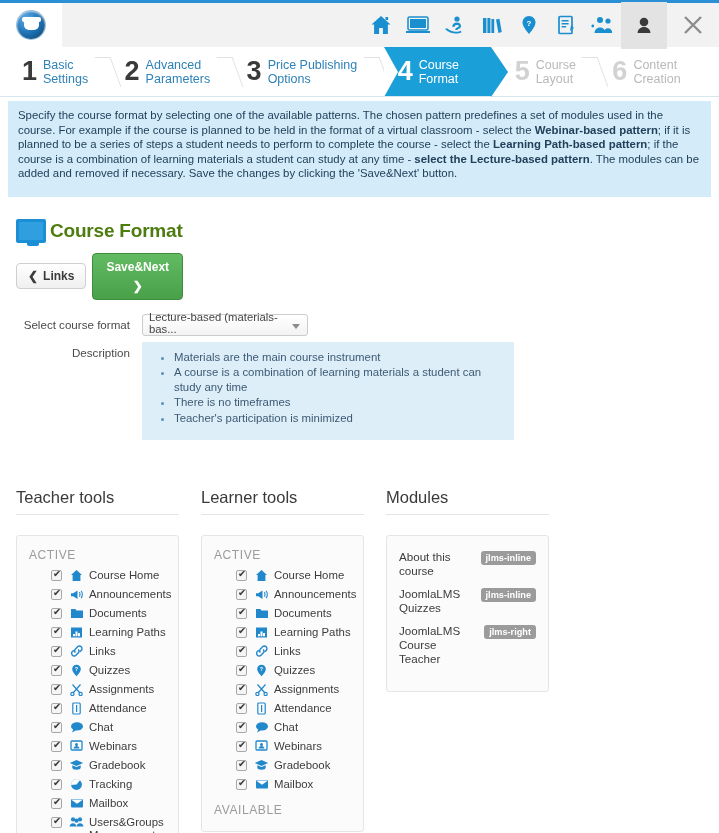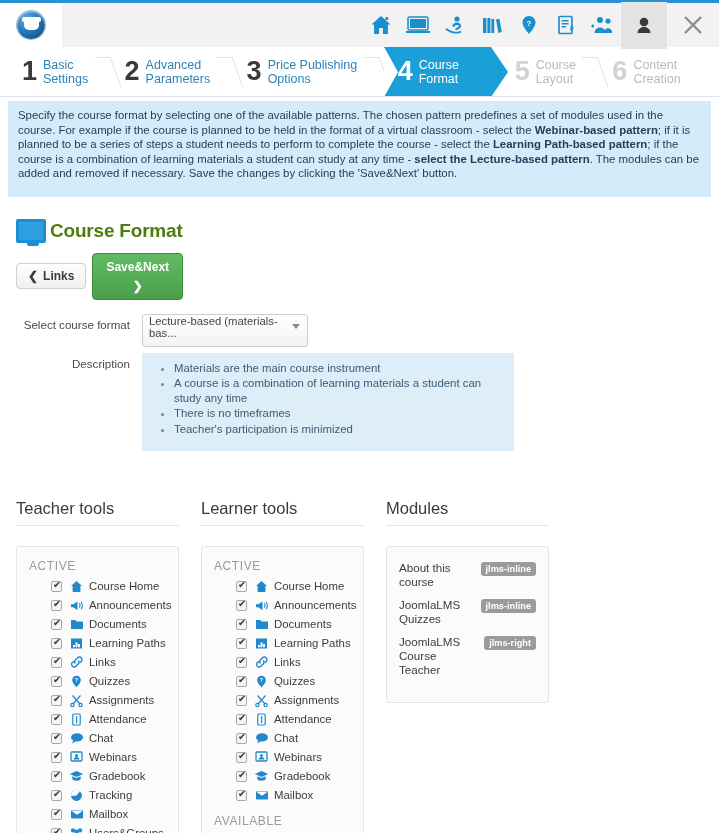--- a/index.html
+++ b/index.html
@@ -130,23 +130,23 @@
   .btn-next { background: linear-gradient(#62bb62,#49a049); border:1px solid #3d8b3d; color:#ffffff; font-weight:bold; padding: 6px 13px; flex-direction: column; }
 
   
   #form { margin: 14px 4px 0 0; }
   .frow { display:flex; margin-bottom: 6px; }
   .flabel {
     width: 142px; text-align:right; padding-right: 12px;
     font-size: 11.6px; color:#4a4a4a; padding-top: 4px;
   }
   .select-box {
-    width: 166px; height: 33px; border:1px solid #cccccc; border-radius:3px;
+    width: 166px; height: 22px; border:1px solid #cccccc; border-radius:3px;
     background: linear-gradient(#ffffff,#f3f3f3);
-    font-size: 11.3px; color:#444; display:flex; align-items:flex-start;
+    font-size: 11.3px; color:#444; display:flex; align-items:flex-end;
     padding: 0 6px; position:relative; cursor:pointer;
   }
   .select-box .caret {
     position:absolute; right:7px; top:9px;
     border-left:4px solid transparent; border-right:4px solid transparent;
     border-top:5px solid #8c8c8c;
   }
   #desc-box {
     width: 372px; background:#ddeef8; padding: 8px 10px 14px 10px;
     min-height: 86px;

